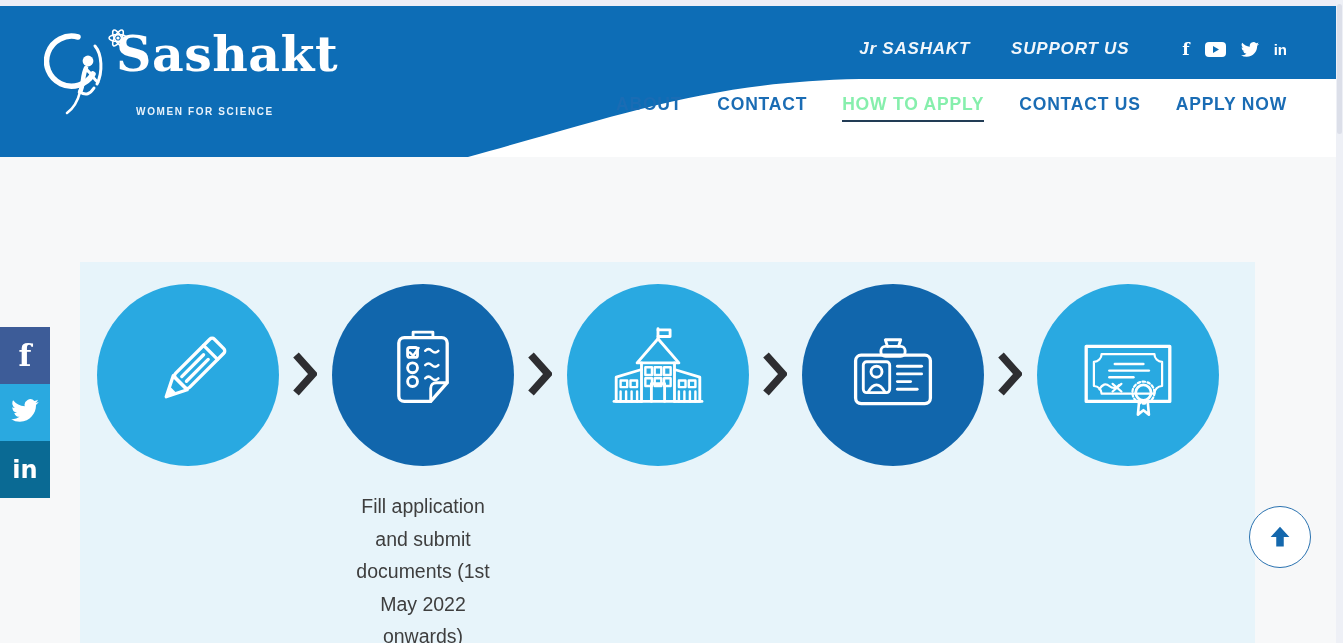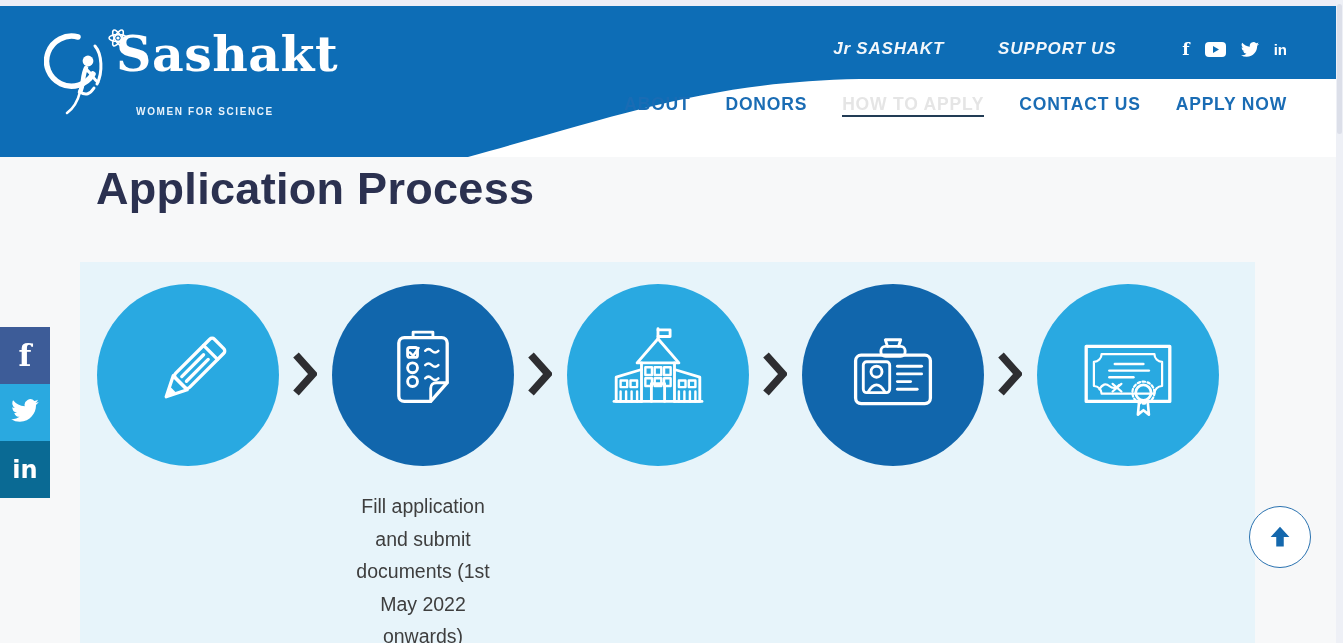--- a/index.html
+++ b/index.html
@@ -13,31 +13,31 @@
   .header{position:absolute;left:0;top:6px;width:100%;height:151px;background:#0d6db6;}
   .header-curve{position:absolute;left:0;top:0;width:1343px;height:151px;pointer-events:none;}
   
   .logo{position:absolute;left:44px;top:10px;width:260px;height:112px;cursor:pointer;}
   .logo-mark{position:absolute;left:0;top:8px;}
   .logo-word{position:absolute;left:72px;top:14px;font-family:"DejaVu Serif",serif;
     font-weight:bold;font-size:49px;color:#ffffff;line-height:1;letter-spacing:0.5px;}
   .logo-tag{position:absolute;left:72px;top:90px;width:178px;text-align:center;
     font-size:10px;letter-spacing:1.6px;color:#eaf3fb;font-weight:bold;}
   
-  .top-nav{position:absolute;right:56px;top:33px;display:flex;gap:54px;}
+  .top-nav{position:absolute;right:56px;top:33px;display:flex;gap:41px;}
   .top-nav .tn-item{font-style:italic;font-weight:bold;font-size:17px;letter-spacing:0.8px;
     color:#f2f7fb;cursor:pointer;white-space:nowrap;}
   .tn-icons{display:flex;align-items:center;gap:15px;margin-left:12px;}
   .tn-icons .ticon{color:#ffffff;font-weight:bold;font-size:17px;line-height:1;cursor:pointer;
     display:flex;align-items:center;justify-content:center;height:18px;}
   
   .main-nav{position:absolute;right:56px;top:88px;display:flex;align-items:baseline;gap:35px;}
   .main-nav .mn-item{font-weight:bold;font-size:17.5px;letter-spacing:0.8px;color:#1a6cb4;
     cursor:pointer;white-space:nowrap;}
-  .main-nav .mn-item.active{color:#e5e5e5;border-bottom:2px solid #223c55;}
+  .main-nav .mn-item.active{color:#86efac;border-bottom:2px solid #223c55;padding-bottom:5px;}
   
   .page-title{position:absolute;left:96px;top:163px;font-size:45px;font-weight:bold;
     color:#2b3150;letter-spacing:0.3px;}
   
   .share-rail{position:absolute;left:0;top:327px;width:50px;}
   .share-btn{width:50px;height:57px;display:flex;align-items:center;justify-content:center;cursor:pointer;}
   .share-btn.facebook{background:#3d5c98;}
   .share-btn.twitter{background:#2aa9e0;}
   .share-btn.linkedin{background:#0a6a94;}
   .share-glyph{color:#fff;font-weight:bold;font-family:"DejaVu Sans",sans-serif;}
@@ -109,28 +109,27 @@
           <svg width="18" height="15" viewBox="0 0 24 20">
             <path fill="#ffffff" d="M23.95 2.57a10 10 0 0 1-2.82.77A4.96 4.96 0 0 0 23.29.62c-.95.56-2 .96-3.12 1.18A4.92 4.92 0 0 0 11.78 6.3 13.94 13.94 0 0 1 1.64 1.16a4.92 4.92 0 0 0 1.52 6.57 4.9 4.9 0 0 1-2.23-.61v.06a4.92 4.92 0 0 0 3.95 4.83 5 5 0 0 1-2.21.08 4.94 4.94 0 0 0 4.6 3.42A9.87 9.87 0 0 1 0 17.54a13.99 13.99 0 0 0 7.56 2.21c9.05 0 14-7.5 14-13.99 0-.21 0-.42-.02-.63a9.94 9.94 0 0 0 2.41-2.56z"></path>
           </svg>
         </span>
         <span class="ticon" style="font-size:15px;">in</span>
       </span>
     </div>
 
     <div class="main-nav">
       <span class="mn-item">ABOUT</span>
-      <span class="mn-item">DONORS</span>
+      <span class="mn-item">CONTACT</span>
       <span class="mn-item active">HOW TO APPLY</span>
       <span class="mn-item">CONTACT US</span>
       <span class="mn-item">APPLY NOW</span>
     </div>
   </div>
 
-  <div class="page-title">Application Process</div>
 
   <div class="share-rail">
     <div class="share-btn facebook">
       <span class="share-glyph f" style="font-family:'DejaVu Serif',serif;">f</span>
     </div>
     <div class="share-btn twitter">
       <span>
         <svg width="28" height="23" viewBox="0 0 24 20">
           <path fill="#ffffff" d="M23.95 2.57a10 10 0 0 1-2.82.77A4.96 4.96 0 0 0 23.29.62c-.95.56-2 .96-3.12 1.18A4.92 4.92 0 0 0 11.78 6.3 13.94 13.94 0 0 1 1.64 1.16a4.92 4.92 0 0 0 1.52 6.57 4.9 4.9 0 0 1-2.23-.61v.06a4.92 4.92 0 0 0 3.95 4.83 5 5 0 0 1-2.21.08 4.94 4.94 0 0 0 4.6 3.42A9.87 9.87 0 0 1 0 17.54a13.99 13.99 0 0 0 7.56 2.21c9.05 0 14-7.5 14-13.99 0-.21 0-.42-.02-.63a9.94 9.94 0 0 0 2.41-2.56z"></path>
         </svg>

